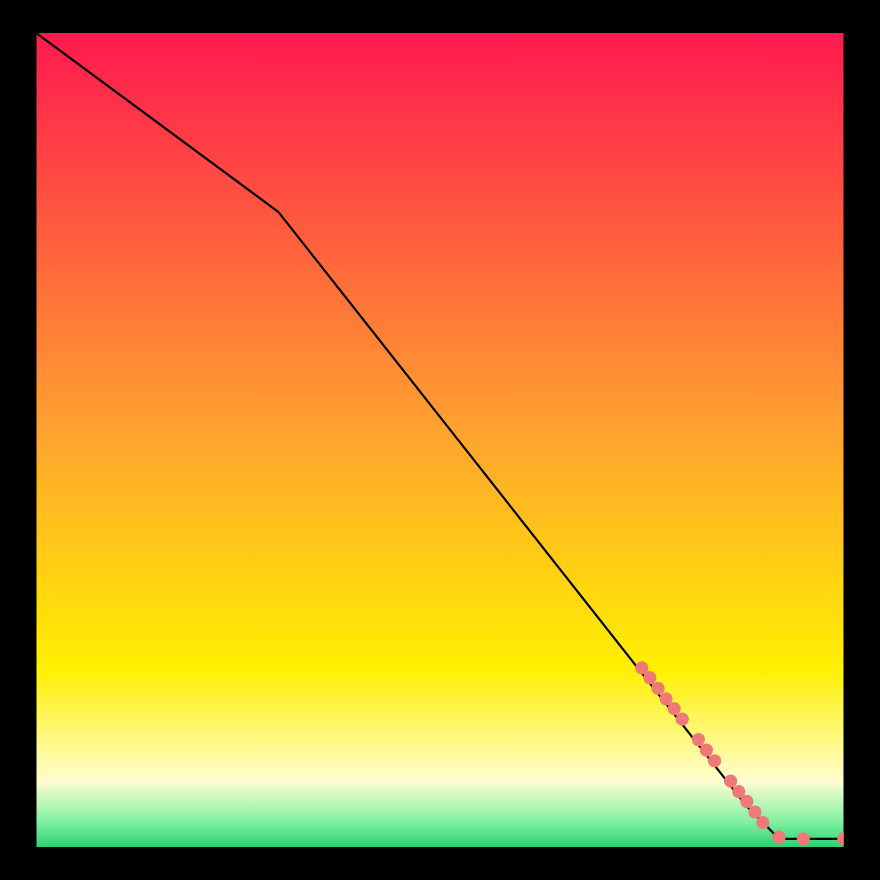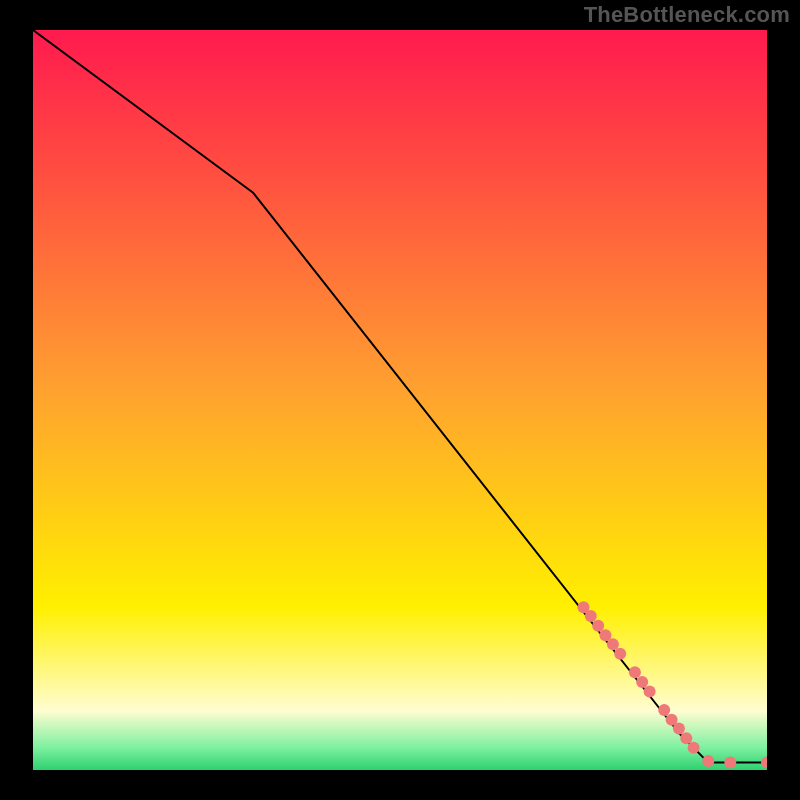--- a/index.html
+++ b/index.html
@@ -40,21 +40,20 @@
     left: 0;
     top: 0;
     width: 734px;
     height: 740px;
   }
 </style>
 </head>
 <body>
 
 <div class="frame">
-  <div class="attribution">TheBottleneck.com</div>
 
   <div class="plot-outer">
     <svg class="plot" viewBox="0 0 734 740" preserveAspectRatio="none">
       <defs>
         <linearGradient id="bgGrad" x1="0" y1="0" x2="0" y2="1">
           <stop id="g-top" offset="0%" stop-color="#ff1a4f"></stop>
           <stop id="g-midred" offset="20%" stop-color="#ff5040"></stop>
           <stop id="g-orange" offset="48%" stop-color="#ffa030"></stop>
           <stop id="g-yellow" offset="78%" stop-color="#fff000"></stop>
           <stop id="g-pale" offset="92%" stop-color="#fffdd0"></stop>

